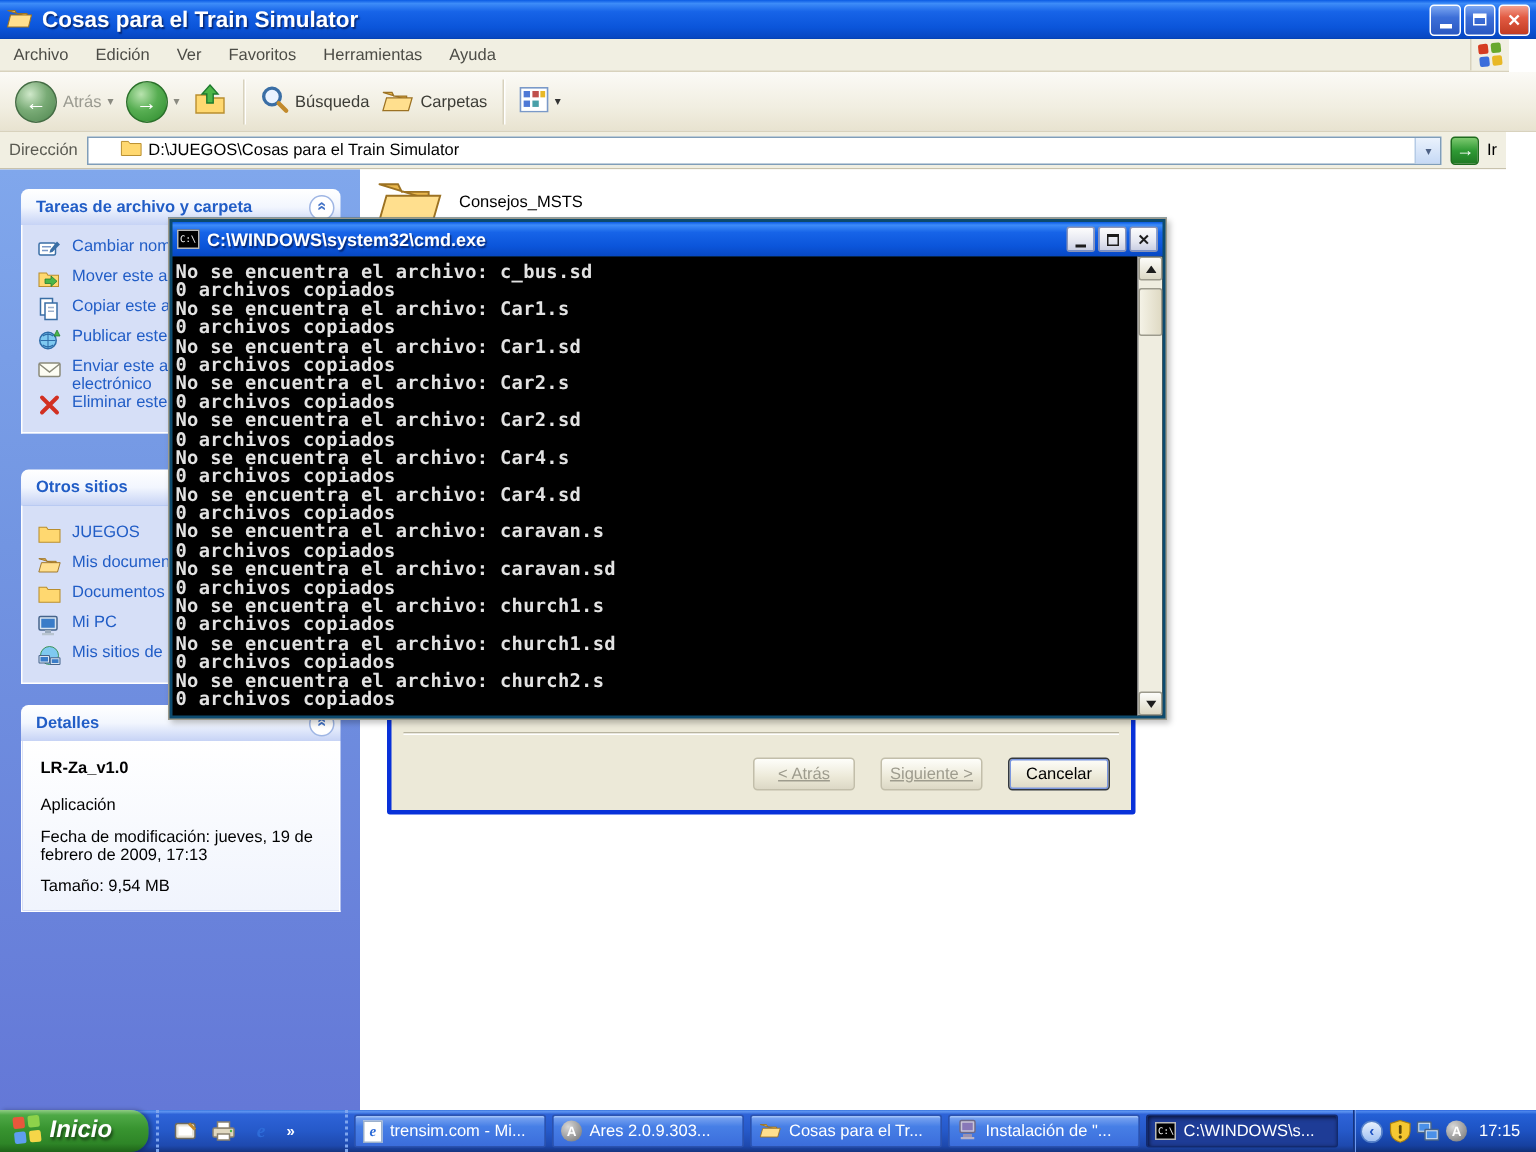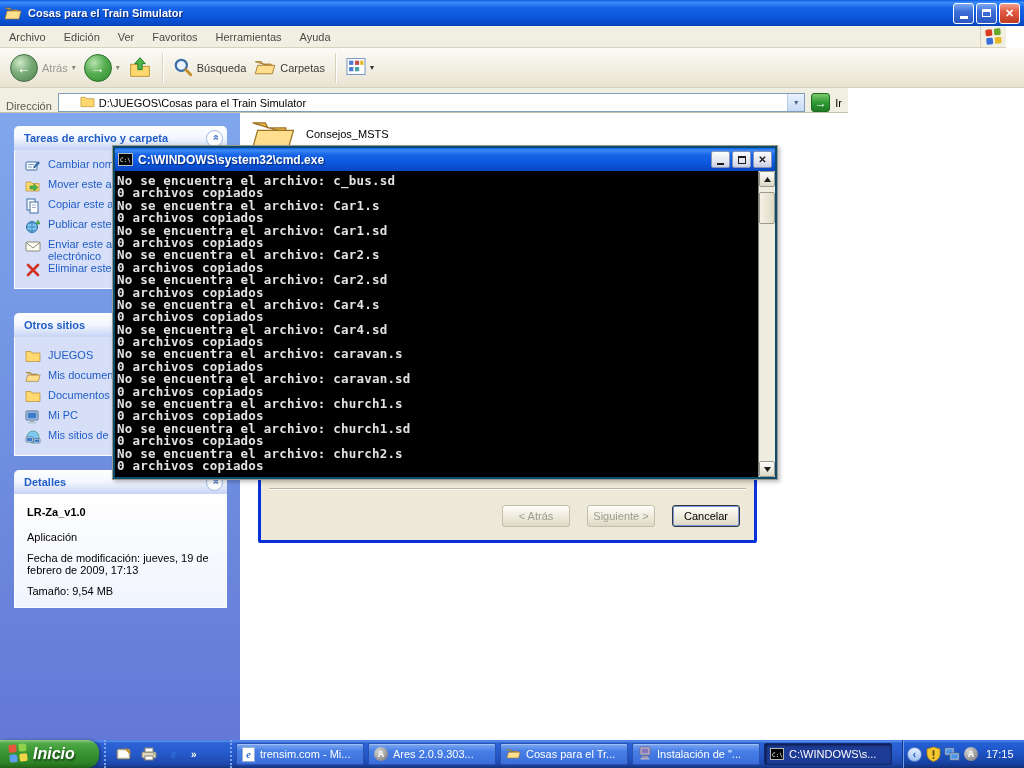--- a/index.html
+++ b/index.html
@@ -5,21 +5,21 @@
   * { margin:0; padding:0; box-sizing:border-box; }
   html,body { width:1024px; height:768px; overflow:hidden; }
   body { font-family:"Liberation Sans", sans-serif; font-size:11px; }
   .abs { position:absolute; }
   #screen { position:relative; width:1024px; height:768px; background:#fff; overflow:hidden; }
 
   
   .titlebar { left:0; top:0; width:1024px; height:26px;
     background:linear-gradient(180deg,#0A5BE4 0%,#3D8CF8 9%,#1764E8 30%,#0B55DA 70%,#0747C2 96%,#0340B0 100%);
     display:flex; align-items:center; padding:0 4px; }
-  .titlebar .ttl { color:#fff; font-weight:bold; font-size:11px; margin-left:6px;
+  .titlebar .ttl { color:#fff; font-weight:bold; font-size:15px; margin-left:6px;
     text-shadow:1px 1px 1px rgba(0,0,30,.55); }
   .winbtns { margin-left:auto; display:flex; gap:2px; }
   .wbtn { width:21px; height:21px; border-radius:3px; border:1px solid #fff;
     background:linear-gradient(180deg,#7DA8F2 0%,#3D6FD8 40%,#2A58C2 100%);
     display:flex; align-items:center; justify-content:center; color:#fff; font-weight:bold; font-size:11px; }
   .wbtn.close { background:linear-gradient(180deg,#F2A08E 0%,#E25B43 40%,#C13B22 100%); }
   .glyph-min { width:8px; height:3px; background:#fff; margin-top:9px; }
   .glyph-restore { width:9px; height:8px; border:1.5px solid #fff; border-top:3px solid #fff; }
 
   .menubar { left:0; top:26px; width:1006px; height:22px; background:#F1EFE2;
@@ -34,22 +34,22 @@
   .tbtn { display:flex; align-items:center; gap:4px; padding:2px 4px; color:#3c3c36; }
   .navcircle { width:28px; height:28px; border-radius:50%;
     background:radial-gradient(circle at 35% 30%,#B8E3AE 0%,#57AE52 45%,#2C8A2C 100%);
     border:1px solid #2A702A; display:flex; align-items:center; justify-content:center;
     color:#fff; font-weight:bold; font-size:14px; }
   .navcircle.dim { filter:saturate(.55) brightness(1.05); }
   .txt-dim { color:#9a9a90; }
   .ddarrow { color:#8a8a80; font-size:8px; }
   .tsep { width:1px; height:30px; background:#D8D2BD; margin:0 6px; box-shadow:1px 0 0 #fff; }
 
-  .addressbar { left:0; top:88px; width:848px; height:25px; background:#F1EFE2;
-    border-bottom:1px solid #C8C2AD; display:flex; align-items:flex-end; padding:0 6px; gap:6px; }
+  .addressbar { left:0; top:88px; width:1004px; height:25px; background:#F1EFE2;
+    border-bottom:1px solid #C8C2AD; display:flex; align-items:center; padding:0 6px; gap:6px; }
   .addr-label { color:#5a5a52; }
   .addr-combo { flex:1; height:19px; background:#fff; border:1px solid #7F9DB9;
     display:flex; align-items:center; padding-left:21px; gap:4px; }
   .addr-drop { margin-left:auto; width:17px; height:17px;
     background:linear-gradient(180deg,#EAF2FD,#C6D9F5); border-left:1px solid #B5CBE6;
     display:flex; align-items:center; justify-content:center; color:#4D6185; font-size:8px; }
   .go-btn { display:flex; align-items:center; gap:5px; }
   .go-sq { width:19px; height:19px; border-radius:3px; border:1px solid #1E6B1E;
     background:linear-gradient(180deg,#7CC96F 0%,#2F9A34 50%,#1F7A24 100%);
     color:#fff; font-weight:bold; font-size:12px; display:flex; align-items:center; justify-content:center; }
@@ -78,21 +78,21 @@
   .folderitem { left:10px; top:2px; display:flex; align-items:center; gap:10px; color:#000; }
 
   
   .dialog { left:258px; top:160px; width:499px; height:383px; z-index:2;
     background:#ECE9D8; border:3px solid #0831D9; border-radius:0 0 2px 2px; }
   .dlg-sep { position:absolute; left:8px; right:8px; bottom:50px; height:2px;
     border-top:1px solid #B8B4A0; border-bottom:1px solid #FFFFFF; }
   .dlg-btnrow { position:absolute; right:14px; bottom:13px; display:flex; gap:17px; }
   .dbtn { width:68px; height:22px; border-radius:3px; background:linear-gradient(180deg,#FEFEFA 0%,#ECE9D8 60%,#DCD8C6 100%);
     display:flex; align-items:center; justify-content:center; font-size:11px; }
-  .dbtn.disabled { border:1px solid #C2BEAA; color:#9E9C8E; }
+  .dbtn.disabled { border:1px solid #C2BEAA; color:#9E9C8E;text-decoration:underline; }
   .dbtn.default { border:1px solid #33383E; box-shadow:0 0 0 1px #7A96DF inset; color:#000; }
 
   
   .cmdwin { left:112px; top:145px; width:666px; height:335px; z-index:3;
     background:#0c4a6e; border:1px solid #9C9A8C; padding:2px; box-shadow:2px 2px 4px rgba(0,0,0,.25); }
   .cmd-title { height:23px;
     background:linear-gradient(180deg,#0A5BE4 0%,#3D8CF8 9%,#1764E8 30%,#0B55DA 70%,#0747C2 100%);
     display:flex; align-items:center; padding:0 3px; }
   .cmd-title .ttl { color:#fff; font-weight:bold; font-size:12px; margin-left:5px;
     text-shadow:1px 1px 1px rgba(0,0,30,.55); }

